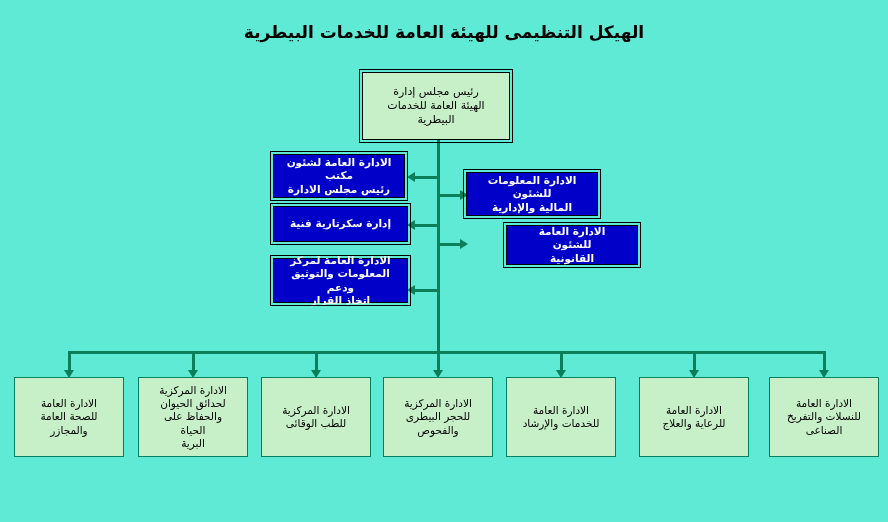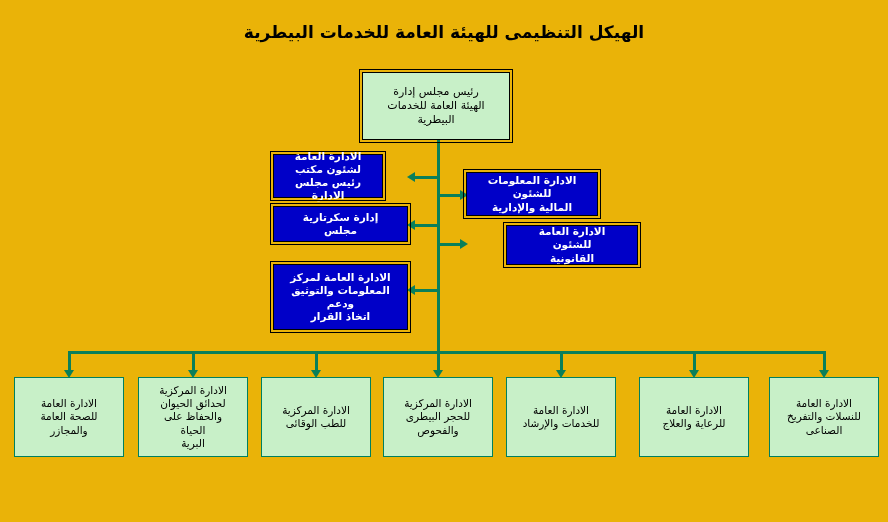--- a/index.html
+++ b/index.html
@@ -7,21 +7,21 @@
     padding: 0;
     background: #ffffff;
   }
   body {
     font-family: "DejaVu Sans", "Liberation Sans", sans-serif;
   }
   #canvas {
     position: relative;
     width: 888px;
     height: 522px;
-    background: #eab308;
+    background: #5eead4;
     overflow: hidden;
   }
   .title {
     position: absolute;
     left: 0;
     top: 22px;
     width: 888px;
     text-align: center;
     font-size: 17px;
     font-weight: bold;
@@ -147,30 +147,30 @@
 
   <div class="line vline" style="left:823px; top:351px; height:24px;"></div>
   <div class="arrow-down" style="left:819px; top:370px;"></div>
 
   <div class="node n-top" style="left:362px; top:72px; width:148px; height:68px;">
     <span class="node-text">رئيس مجلس إدارة
 الهيئة العامة للخدمات
 البيطرية</span>
   </div>
 
-  <div class="node n-blue" style="left:273px; top:154px; width:110px; height:44px;">
+  <div class="node n-blue" style="left:273px; top:154px; width:132px; height:44px;">
     <span class="node-text">الادارة العامة لشئون مكتب
 رئيس مجلس الادارة</span>
   </div>
 
   <div class="node n-blue" style="left:273px; top:206px; width:135px; height:36px;">
-    <span class="node-text">إدارة سكرتارية مجلس</span>
-  </div>
-
-  <div class="node n-blue" style="left:273px; top:264px; width:135px; height:66px;">
+    <span class="node-text">إدارة سكرتارية فنية</span>
+  </div>
+
+  <div class="node n-blue" style="left:273px; top:258px; width:135px; height:45px;">
     <span class="node-text">الادارة العامة لمركز
 المعلومات والتوثيق ودعم
 اتخاذ القرار</span>
   </div>
 
   <div class="node n-blue" style="left:466px; top:172px; width:132px; height:44px;">
     <span class="node-text">الادارة المعلومات للشئون
 المالية والإدارية</span>
   </div>
 

